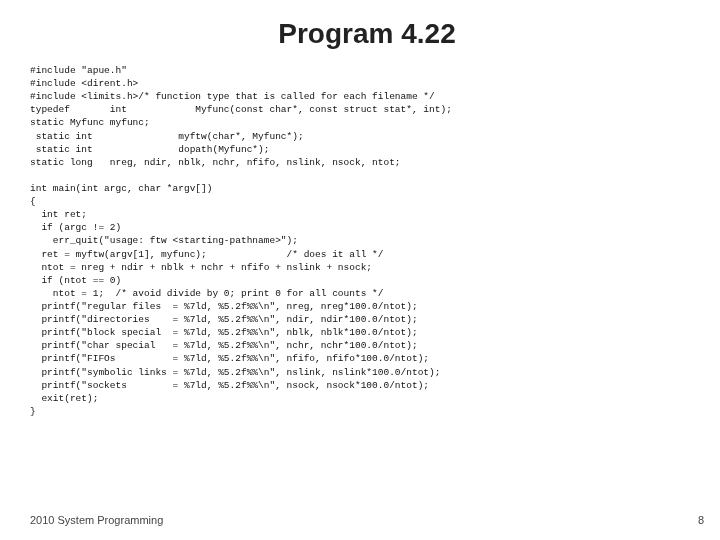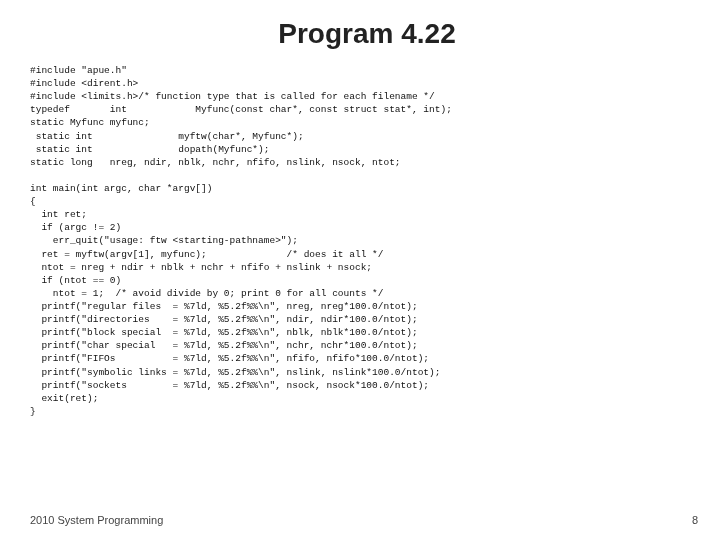--- a/index.html
+++ b/index.html
@@ -28,21 +28,21 @@
       font-size: 9.5px;
       line-height: 1.38;
       color: #111;
       white-space: pre;
       margin-bottom: 10px;
     }
     .footer {
       position: absolute;
       bottom: 14px;
       left: 30px;
-      right: 22px;
+      right: 16px;
       display: flex;
       justify-content: space-between;
       align-items: center;
       font-size: 11px;
       color: #444;
     }
   </style>
 </head>
 <body>
 

